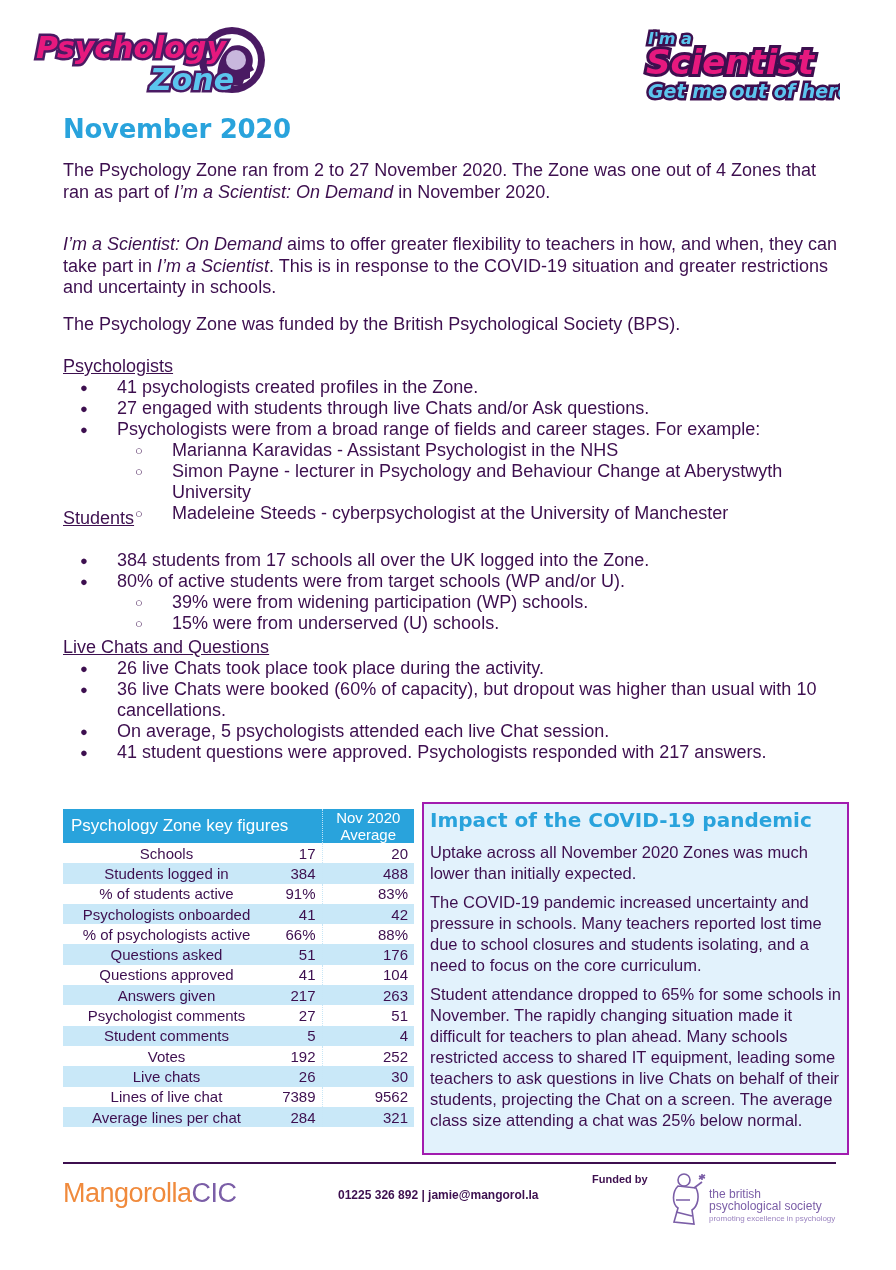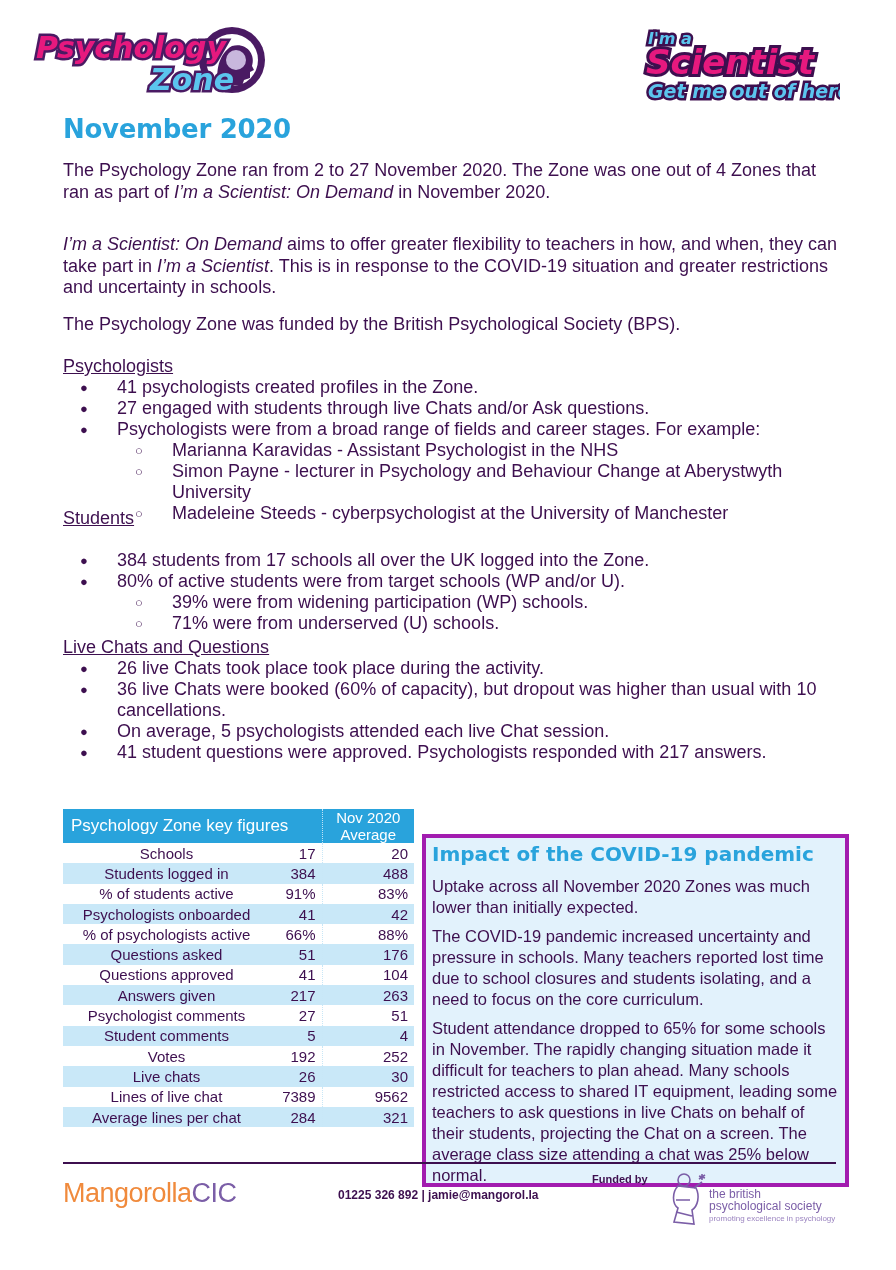--- a/index.html
+++ b/index.html
@@ -28,21 +28,21 @@
     .kf-table { position: absolute; left: 63px; top: 809px; width: 351px; border-collapse: collapse; font-size: 15px; }
     .kf-table th { background: #29a3dc; color: #ffffff; font-weight: normal; height: 32px; margin-top: 36px; }
     .kf-table th.h-title { text-align: left; padding-left: 8px; font-size: 17px; }
     .kf-table th.h-avg { text-align: center; font-size: 15px; line-height: 17px; border-left: 1px dotted #bfe3f6; width: 92px; }
     .kf-table td { height: 20.3px; padding: 0 6px 0 8px; color: #3d0f4f; text-align: center; }
     .kf-table td.val { text-align: right; }
     .kf-table td.avg { text-align: right; border-left: 1px dotted #c8e7f7; }
     .kf-table tr.alt td { background: #c9e8f8; }
 
     
-    .impact { position: absolute; left: 422px; top: 802px; width: 427px; height: 353px; border: 4px solid #a21caf; background: #e2f2fc; padding: 2px 6px; margin-top: 32px; }
+    .impact { position: absolute; left: 422px; top: 802px; width: 427px; height: 353px; border: 2px solid #a21caf; background: #e2f2fc; padding: 2px 6px; }
     .impact h2 { font-size: 20px; font-weight: bold; color: #29a3dc; font-family: "DejaVu Sans", sans-serif; line-height: 28px; margin-bottom: 8px; }
     .impact p { font-size: 16.5px; line-height: 21px; color: #3d0f4f; margin-bottom: 8px; }
 
     
     .footer-rule { position: absolute; left: 63px; top: 1162px; width: 773px; height: 2px; background: #3d0f4f; }
     .mangorolla { position: absolute; left: 63px; top: 1178px; font-size: 27px; letter-spacing: -0.5px; }
     .mangorolla .m1 { color: #f08a3c; }
     .mangorolla .m2 { color: #7b5ea7; }
     .contact { position: absolute; left: 338px; top: 1188px; font-size: 12px; font-weight: bold; color: #3d0f4f; }
     .funded { position: absolute; left: 592px; top: 1173px; font-size: 11px; font-weight: bold; color: #3d0f4f; text-align: center; }
@@ -85,21 +85,21 @@
   <li class="sub">Marianna Karavidas - Assistant Psychologist in the NHS</li>
   <li class="sub">Simon Payne - lecturer in Psychology and Behaviour Change at Aberystwyth University</li>
   <li class="sub">Madeleine Steeds - cyberpsychologist at the University of Manchester</li>
 </ul>
 
 <div class="sec-head" style="top:508px;">Students</div>
 <ul class="ul" style="top:550px;">
   <li>384 students from 17 schools all over the UK logged into the Zone.</li>
   <li>80% of active students were from target schools (WP and/or U).</li>
   <li class="sub">39% were from widening participation (WP) schools.</li>
-  <li class="sub">71% were from underserved (U) schools.</li>
+  <li class="sub">15% were from underserved (U) schools.</li>
 </ul>
 
 <div class="sec-head" style="top:637px;">Live Chats and Questions</div>
 <ul class="ul" style="top:658px;">
   <li>26 live Chats took place took place during the activity.</li>
   <li>36 live Chats were booked (60% of capacity), but dropout was higher than usual with 10 cancellations.</li>
   <li>On average, 5 psychologists attended each live Chat session.</li>
   <li>41 student questions were approved. Psychologists responded with 217 answers.</li>
 </ul>
 

